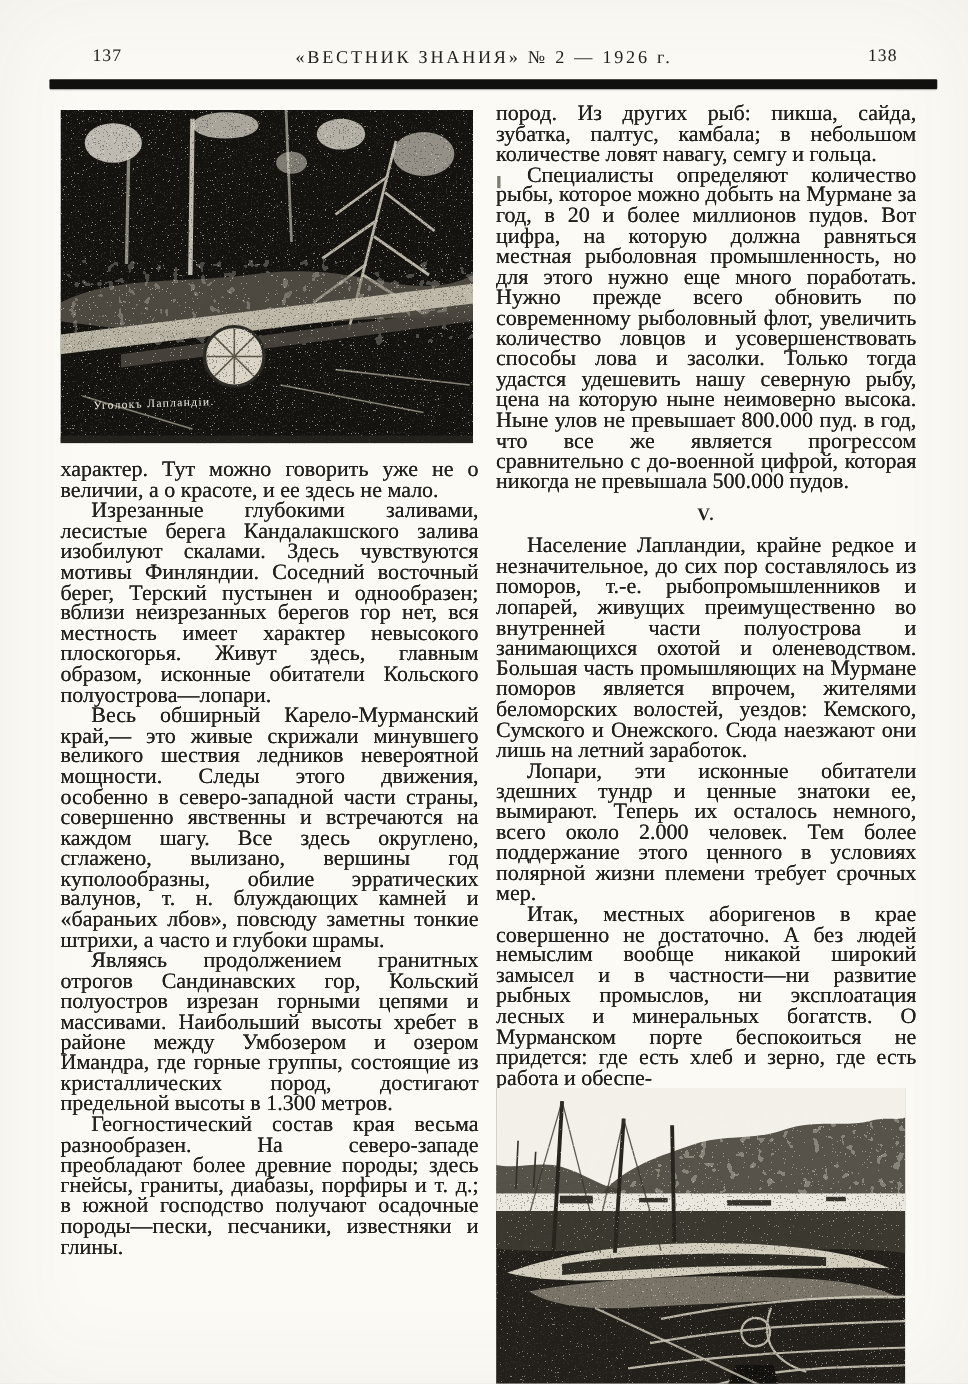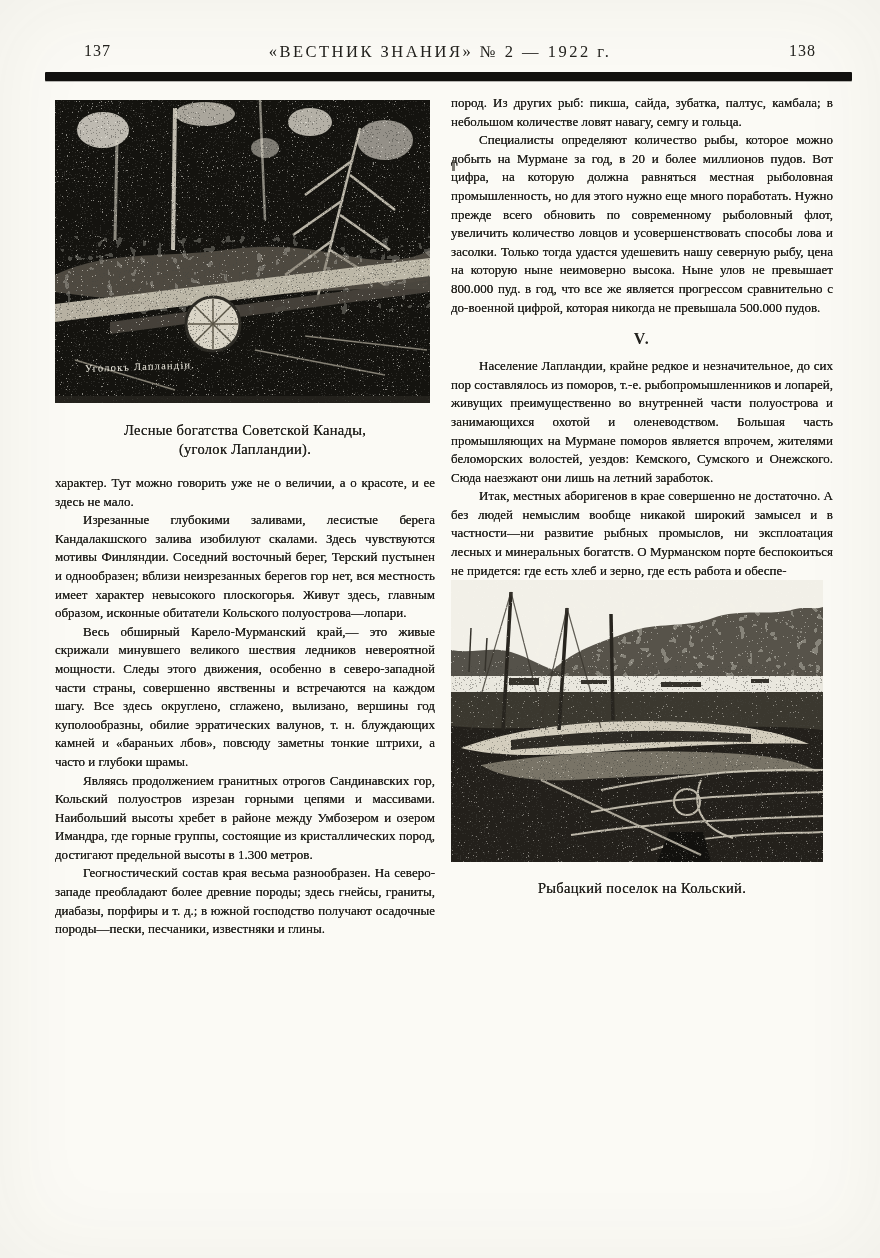--- a/index.html
+++ b/index.html
@@ -14,21 +14,21 @@
   .page-header{ display:flex; align-items:baseline; padding:42px 56px 0 56px; position:relative; }
   .pagenum{ font-size:16px; letter-spacing:1px; }
   .pagenum.left{ margin-left:28px;text-align:center; }
   .pagenum.right{ margin-left:auto; margin-right:8px; }
   .journal-title{ position:absolute; left:0; right:0; text-align:center; font-size:16.5px; letter-spacing:2.5px; }
   .header-rule{ height:9px; background:#11100e; margin:12px 28px 0 45px; border-radius:1px; box-shadow:0 1px 0 rgba(0,0,0,.28); }
   .columns{ display:flex; gap:16px; padding:13px 47px 0 55px; }
   .col{ width:380px; }
   .col.right{ width:382px; }
   .body-text p{
-    font-size:13px; line-height:18.6px; text-align:justify;
+    font-size:20px; line-height:18.6px; text-align:justify;
     text-indent:28px; text-shadow:0 0 .3px currentColor;
   }
   .body-text p.cont{ text-indent:0; }
   .section-heading{ text-align:center; font-size:16px; font-weight:bold; letter-spacing:1.5px; margin:13px 0 9px; }
   figure.photo{ margin:0; line-height:0; }
   figure.photo1{ margin-top:6px; }
   .photo svg{ display:block; }
   .caption{ font-size:14.5px; line-height:19px; text-align:center; letter-spacing:.3px; text-shadow:0 0 .3px currentColor; }
   .caption-block{ margin-top:18px; }
   .left-text{ margin-top:15px; }
@@ -62,21 +62,21 @@
       <feComponentTransfer>
           <feFuncA type="discrete" tableValues="0 0 1"></feFuncA>
         </feComponentTransfer>
     </filter>
   </defs>
 </svg>
 
 <div class="page">
 
   <div class="page-header">
-    <span class="journal-title">«ВЕСТНИК ЗНАНИЯ» № 2 — 1922 г.</span>
+    <span class="journal-title">«ВЕСТНИК ЗНАНИЯ» № 2 — 1926 г.</span>
     <span class="pagenum left">137</span>
     <span class="pagenum right">138</span>
   </div>
 
   <div class="header-rule"></div>
 
   <div class="ink-mark"></div>
 
   <div class="columns">
 
@@ -123,41 +123,38 @@
             <line x1="200" y1="250" x2="330" y2="275"></line>
             <line x1="250" y1="236" x2="372" y2="250"></line>
           </g>
           <rect width="375" height="303" filter="url(#speckle-white)" opacity=".5"></rect>
           <rect width="375" height="303" filter="url(#speckle-black)" opacity=".45"></rect>
           <text x="30" y="272" font-size="10.5" fill="#efece1" letter-spacing="1.2" transform="rotate(-2 30 272)">Уголокъ Лапландіи.</text>
           <rect y="296" width="375" height="7" fill="#26241f" opacity=".85"></rect>
         </svg>
       </figure>
 
-      <div class="caption-block">
-        <div class="caption">Лесные богатства Советской Канады,</div>
-        <div class="caption">(уголок Лапландии).</div>
-      </div>
 
       <div class="body-text left-text">
         <p class="cont">характер. Тут можно говорить уже не о величии, а о красоте, и ее здесь не мало.</p>
         <p>Изрезанные глубокими заливами, лесистые берега Кандалакшского залива изобилуют скалами. Здесь чувствуются мотивы Финляндии. Соседний восточный берег, Терский пустынен и однообразен; вблизи неизрезанных берегов гор нет, вся местность имеет характер невысокого плоскогорья. Живут здесь, главным образом, исконные обитатели Кольского полуострова—лопари.</p>
         <p>Весь обширный Карело-Мурманский край,— это живые скрижали минувшего великого шествия ледников невероятной мощности. Следы этого движения, особенно в северо-западной части страны, совершенно явственны и встречаются на каждом шагу. Все здесь округлено, сглажено, вылизано, вершины год куполообразны, обилие эрратических валунов, т. н. блуждающих камней и «бараньих лбов», повсюду заметны тонкие штрихи, а часто и глубоки шрамы.</p>
         <p>Являясь продолжением гранитных отрогов Сандинавских гор, Кольский полуостров изрезан горными цепями и массивами. Наибольший высоты хребет в районе между Умбозером и озером Имандра, где горные группы, состоящие из кристаллических пород, достигают предельной высоты в 1.300 метров.</p>
         <p>Геогностический состав края весьма разнообразен. На северо-западе преобладают более древние породы; здесь гнейсы, граниты, диабазы, порфиры и т. д.; в южной господство получают осадочные породы—пески, песчаники, известняки и глины.</p>
       </div>
     </div>
 
     <div class="col right">
 
       <div class="body-text">
         <p class="cont">пород. Из других рыб: пикша, сайда, зубатка, палтус, камбала; в небольшом количестве ловят навагу, семгу и гольца.</p>
         <p>Специалисты определяют количество рыбы, которое можно добыть на Мурмане за год, в 20 и более миллионов пудов. Вот цифра, на которую должна равняться местная рыболовная промышленность, но для этого нужно еще много поработать. Нужно прежде всего обновить по современному рыболовный флот, увеличить количество ловцов и усовершенствовать способы лова и засолки. Только тогда удастся удешевить нашу северную рыбу, цена на которую ныне неимоверно высока. Ныне улов не превышает 800.000 пуд. в год, что все же является прогрессом сравнительно с до-военной цифрой, которая никогда не превышала 500.000 пудов.</p>
         <h3 class="section-heading">V.</h3>
         <p>Население Лапландии, крайне редкое и незначительное, до сих пор составлялось из поморов, т.-е. рыбопромышленников и лопарей, живущих преимущественно во внутренней части полуострова и занимающихся охотой и оленеводством. Большая часть промышляющих на Мурмане поморов является впрочем, жителями беломорских волостей, уездов: Кемского, Сумского и Онежского. Сюда наезжают они лишь на летний заработок.</p>
+        <p>Лопари, эти исконные обитатели здешних тундр и ценные знатоки ее, вымирают. Теперь их осталось немного, всего около 2.000 человек. Тем более поддержание этого ценного в условиях полярной жизни племени требует срочных мер.</p>
         <p>Итак, местных аборигенов в крае совершенно не достаточно. А без людей немыслим вообще никакой широкий замысел и в частности—ни развитие рыбных промыслов, ни эксплоатация лесных и минеральных богатств. О Мурманском порте беспокоиться не придется: где есть хлеб и зерно, где есть работа и обеспе-</p>
       </div>
 
       <figure class="photo photo2-block">
         <svg viewBox="0 0 372 282" width="372" height="282">
           <rect width="372" height="282" fill="#23201b"></rect>
           <rect width="372" height="96" fill="#f2f0e8"></rect>
           <path d="M96,96 C120,70 150,62 178,52 C205,42 235,48 262,38 C290,28 318,36 340,30 C355,26 365,30 372,27 L372,96 Z" fill="#57534a"></path>
           <path d="M96,96 C120,70 150,62 178,52 C205,42 235,48 262,38 C290,28 318,36 340,30 C355,26 365,30 372,27 L372,96 Z" filter="url(#blotch-white)" opacity=".3"></path>
           <path d="M0,96 L0,70 C22,74 40,66 60,72 C80,78 92,88 110,92 L110,96 Z" fill="#444038" opacity=".9"></path>

